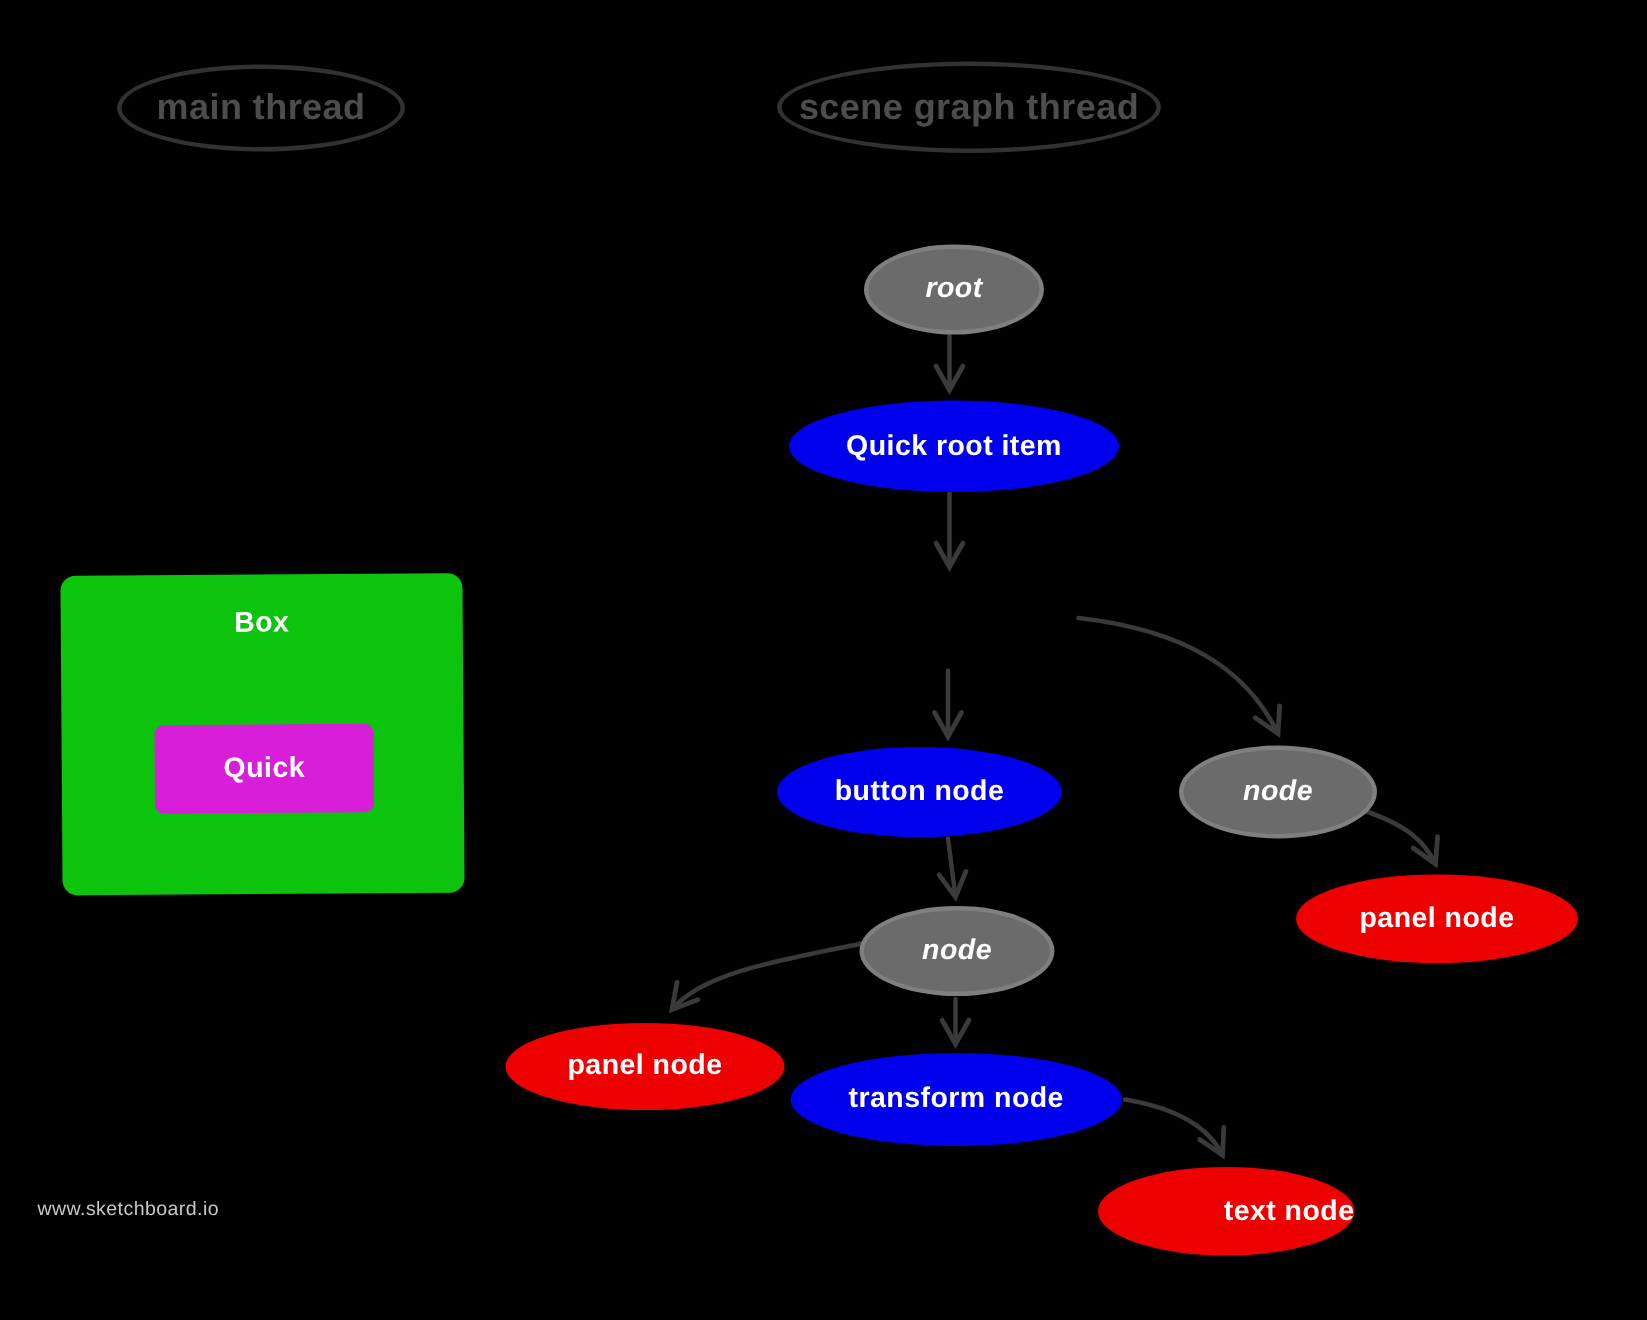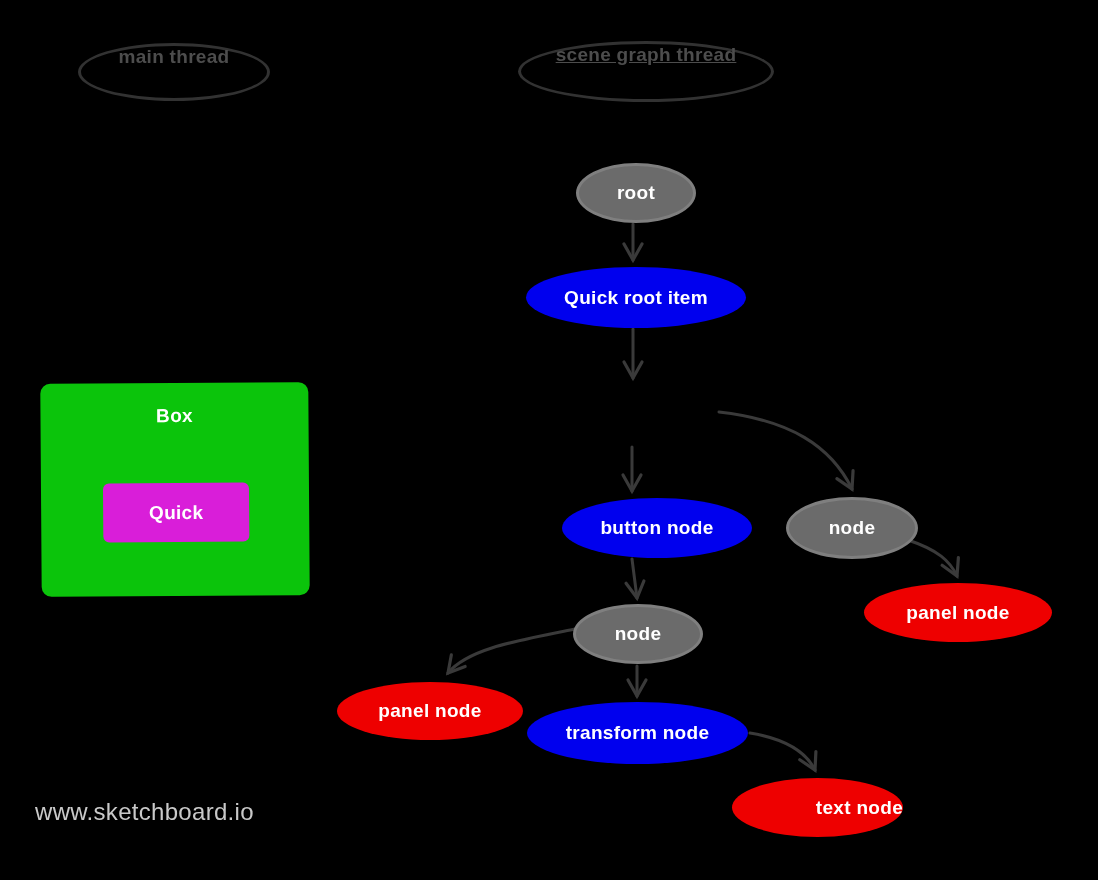--- a/index.html
+++ b/index.html
@@ -16,40 +16,40 @@
     background:var(--background);
     font-family:"Liberation Sans", sans-serif;
   }
   .stage{position:absolute;inset:0;width:1098px;height:880px;}
   svg.edges{position:absolute;left:0;top:0;pointer-events:none;}
   svg.edges path{stroke:var(--edge);stroke-width:3;fill:none;stroke-linecap:round;}
   svg.edges .head{stroke:var(--edge);stroke-width:3.2;fill:none;stroke-linecap:round;}
 
   .thread-ellipse{
     position:absolute;border:3px solid var(--thread-outline);border-radius:50%;
-    display:flex;justify-content:center;
-    color:var(--thread-text);font-weight:700;font-size:19px;letter-spacing:.3px;
+    display:flex;align-items:center;justify-content:center;
+    color:var(--thread-text);font-weight:700;font-size:24px;letter-spacing:.3px;
     background:transparent;
   }
   #thread-main{left:78px;top:43px;width:192px;height:58px;}
-  #thread-scene{left:518px;top:41px;width:256px;height:61px;text-decoration:underline;}
+  #thread-scene{left:518px;top:41px;width:256px;height:61px;}
 
   .node{
     position:absolute;border-radius:50%;
     display:flex;align-items:center;justify-content:center;
     color:var(--node-text);font-weight:700;font-size:19px;letter-spacing:.3px;
   }
   .node.blue{background:var(--node-blue);}
   .node.red{background:var(--node-red);}
-  .node.gray{background:var(--node-gray);border:3px solid var(--node-gray-border);}
+  .node.gray{background:var(--node-gray);border:3px solid var(--node-gray-border);font-style:italic;}
 
   #n-root{left:576px;top:163px;width:120px;height:60px;}
   #n-quick{left:526px;top:267px;width:220px;height:61px;}
   #n-box{left:548px;top:386px;width:170px;height:60px;}
-  #n-button{left:562px;top:498px;width:190px;height:60px;}
+  #n-button{left:518px;top:498px;width:190px;height:60px;}
   #n-node-upper{left:786px;top:497px;width:132px;height:62px;}
   #n-panel-right{left:864px;top:583px;width:188px;height:59px;}
   #n-node-lower{left:573px;top:604px;width:130px;height:60px;}
   #n-panel-left{left:337px;top:682px;width:186px;height:58px;}
   #n-transform{left:527px;top:702px;width:221px;height:62px;}
   #n-text{left:732px;top:778px;width:171px;height:59px;justify-content:flex-end;}
 
   .box-shape{
     position:absolute;left:41px;top:383px;width:268px;height:213px;
     background:var(--box-green);border-radius:10px;
@@ -60,21 +60,21 @@
     color:#ffffff;font-weight:700;font-size:19px;letter-spacing:.3px;
   }
   .button-shape{
     position:absolute;left:62px;top:100px;width:146px;height:59px;
     background:var(--button-magenta);border-radius:6px;
     display:flex;align-items:center;justify-content:center;
     color:#ffffff;font-weight:700;font-size:19px;letter-spacing:.3px;
   }
   .watermark{
     position:absolute;left:25px;top:798px;
-    color:var(--watermark);font-size:24px;font-weight:400;letter-spacing:.3px;margin-left:10px;
+    color:var(--watermark);font-size:13px;font-weight:400;letter-spacing:.3px;
   }
 </style>
 </head>
 <body>
 
 <div class="stage">
 
   <svg class="edges" width="1098" height="880" viewBox="0 0 1098 880">
     <defs>
       <marker id="arrow" viewBox="0 0 26 26" refX="21" refY="13" markerWidth="26" markerHeight="26" markerUnits="userSpaceOnUse" orient="auto">

